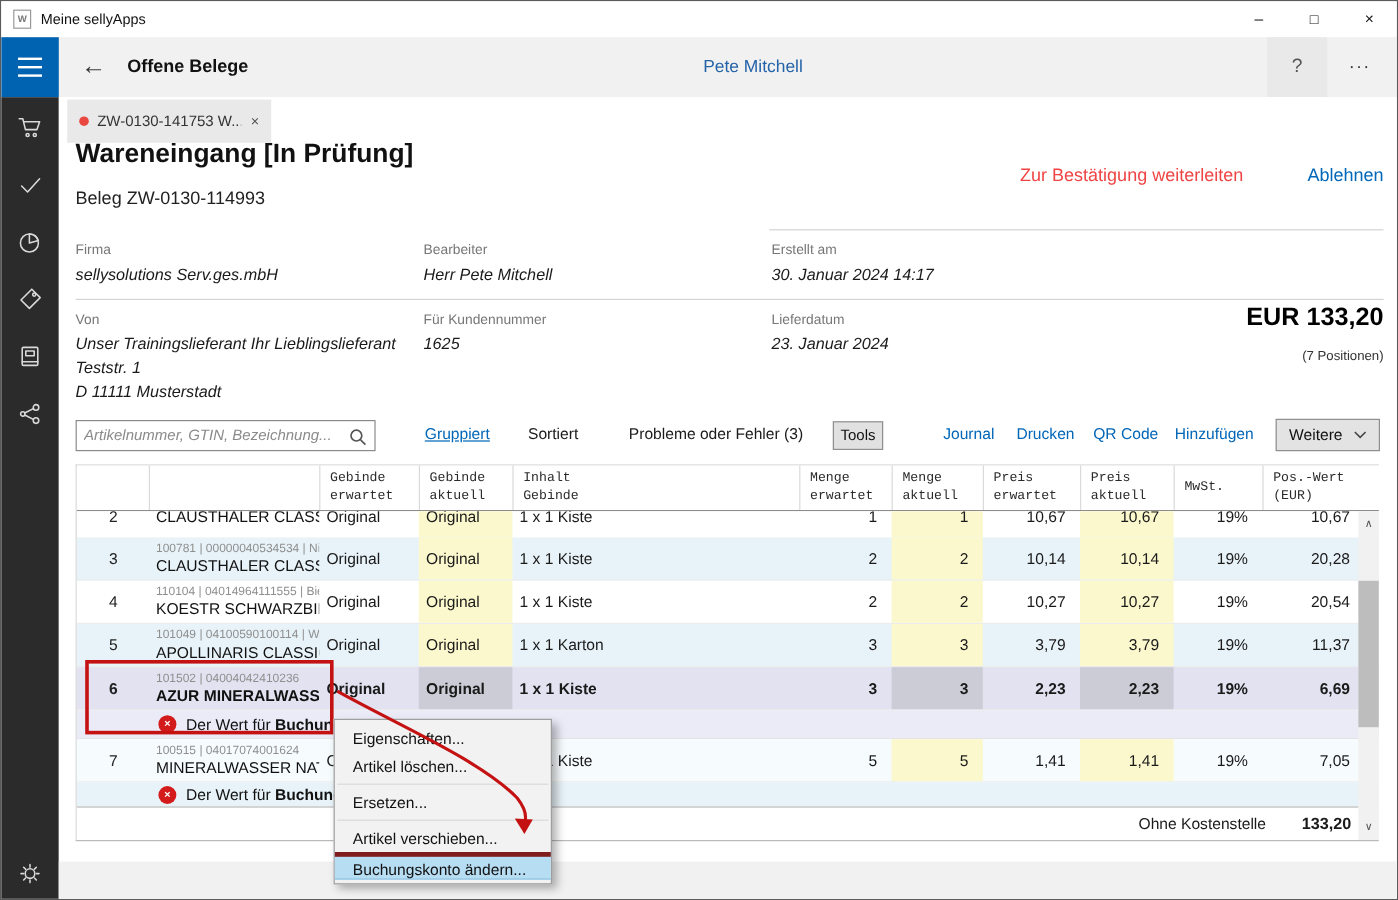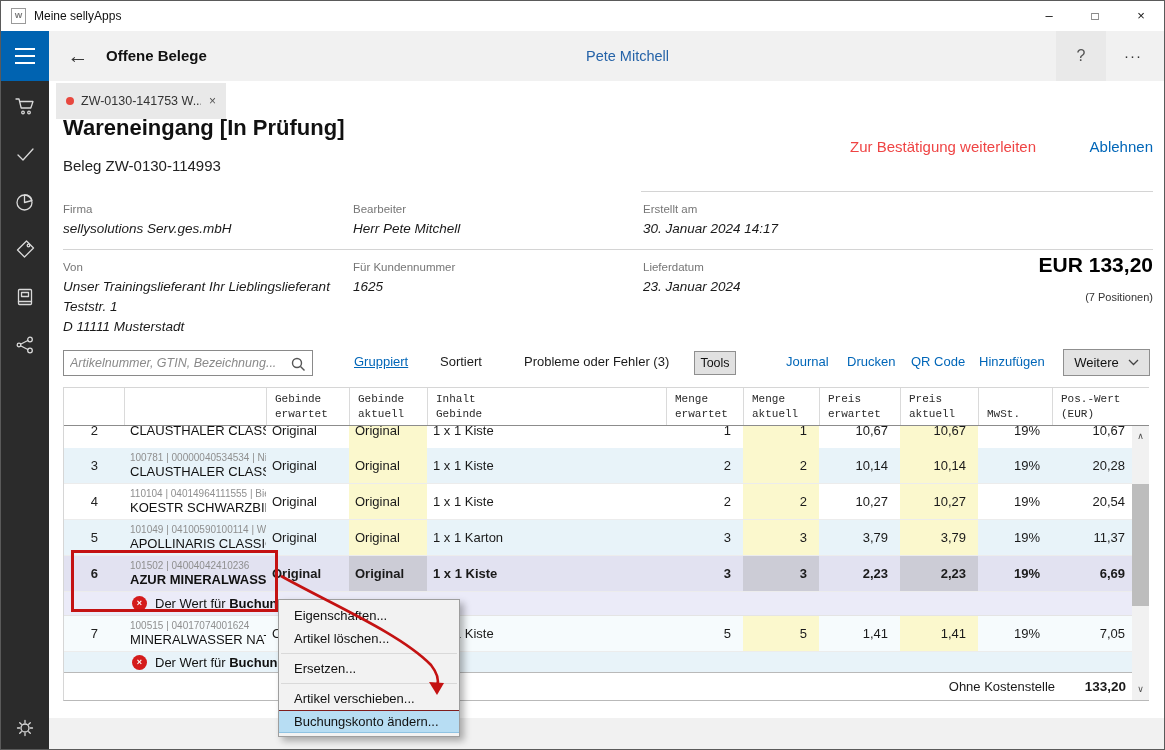--- a/index.html
+++ b/index.html
@@ -68,21 +68,21 @@
   #lnk-drucken { left:798px; }
   #lnk-qr { left:862px; }
   #lnk-hinzu { left:930px; }
   #btn-weitere { position:absolute; left:1014px; top:268px; width:87px; height:27px; background:#e3e3e3; border:1px solid #8f8f8f; font-size:13px; color:#111; display:flex; align-items:center; justify-content:center; gap:9px; }
 
   
   #table { position:absolute; left:14px; top:306px; width:1086px; height:314px; border-top:1px solid #d6d6d6; border-left:1px solid #d6d6d6; border-bottom:1px solid #b9b9b9; }
   #thead { display:flex; height:38px; border-bottom:1px solid #8c8c8c; background:#fff; }
   .th { display:flex; flex-direction:column; justify-content:flex-end; padding:2px 4px 3px 8px; font-size:11px; color:#2a2a2a; line-height:15px; border-left:1px solid #dadada;font-family:Liberation Mono, monospace; }
   .th:first-child { border-left:none; }
-  .th.center { }
+  .th.center { justify-content:center; }
   .c-num{width:60px;flex:none}.c-art{width:142px;flex:none}.c-ge{width:83px;flex:none}.c-ga{width:78px;flex:none}.c-in{width:239px;flex:none}
   .c-me{width:77px;flex:none}.c-ma{width:76px;flex:none}.c-pe{width:81px;flex:none}.c-pa{width:78px;flex:none}.c-mw{width:74px;flex:none}.c-pw{width:81px;flex:none}
 
   .trow { display:flex; height:36px; border-bottom:1px solid #ececec; background:#fff; }
   .trow.alt { background:#e8f3f9; }
   .trow.sel { background:#e2e2f1; }
   .trow.r7 { background:#f6fbfd; }
   .td { display:flex; align-items:center; font-size:13px; padding-left:6px; overflow:hidden; white-space:nowrap; }
   .td.num { justify-content:flex-end; padding-right:12px; padding-left:0; }
   .td.c-pw.num { padding-right:8px; }
@@ -114,21 +114,21 @@
   #sar-down { bottom:2px; }
   #sthumb { position:absolute; left:0; top:58px; width:17px; height:122px; background:#bdbdbd; }
 
   
   #bottom-strip { position:absolute; left:0; top:637px; width:1117px; height:33px; background:#f1f1f1; }
 
   
   #ctxmenu { position:absolute; left:277px; top:598px; width:182px; background:#f2f2f2; border:1px solid #9e9e9e; box-shadow:4px 4px 7px rgba(0,0,0,0.30); z-index:40; padding:4px 0 3px 0; }
   .mi { height:23px; line-height:23px; padding-left:15px; font-size:13px; color:#111; }
   .msep { height:1px; background:#d9d9d9; margin:3px 2px; }
-  .mi.hi { background:#b7ddf3; border-top:1px solid #7f1d1d; border-bottom:1px solid #8fc3e3; height:23px; line-height:21px; }
+  .mi.hi { background:#b7ddf3; border-top:4px solid #7f1d1d; border-bottom:1px solid #8fc3e3; height:23px; line-height:21px; }
 
   
   #redbox { position:absolute; left:70px; top:549px; width:207px; height:62px; border:3px solid #c41212; z-index:30; }
   #arrow-overlay { position:absolute; left:0; top:0; z-index:50; pointer-events:none; }
 </style>
 </head>
 <body>
 
 <div id="window">
 

